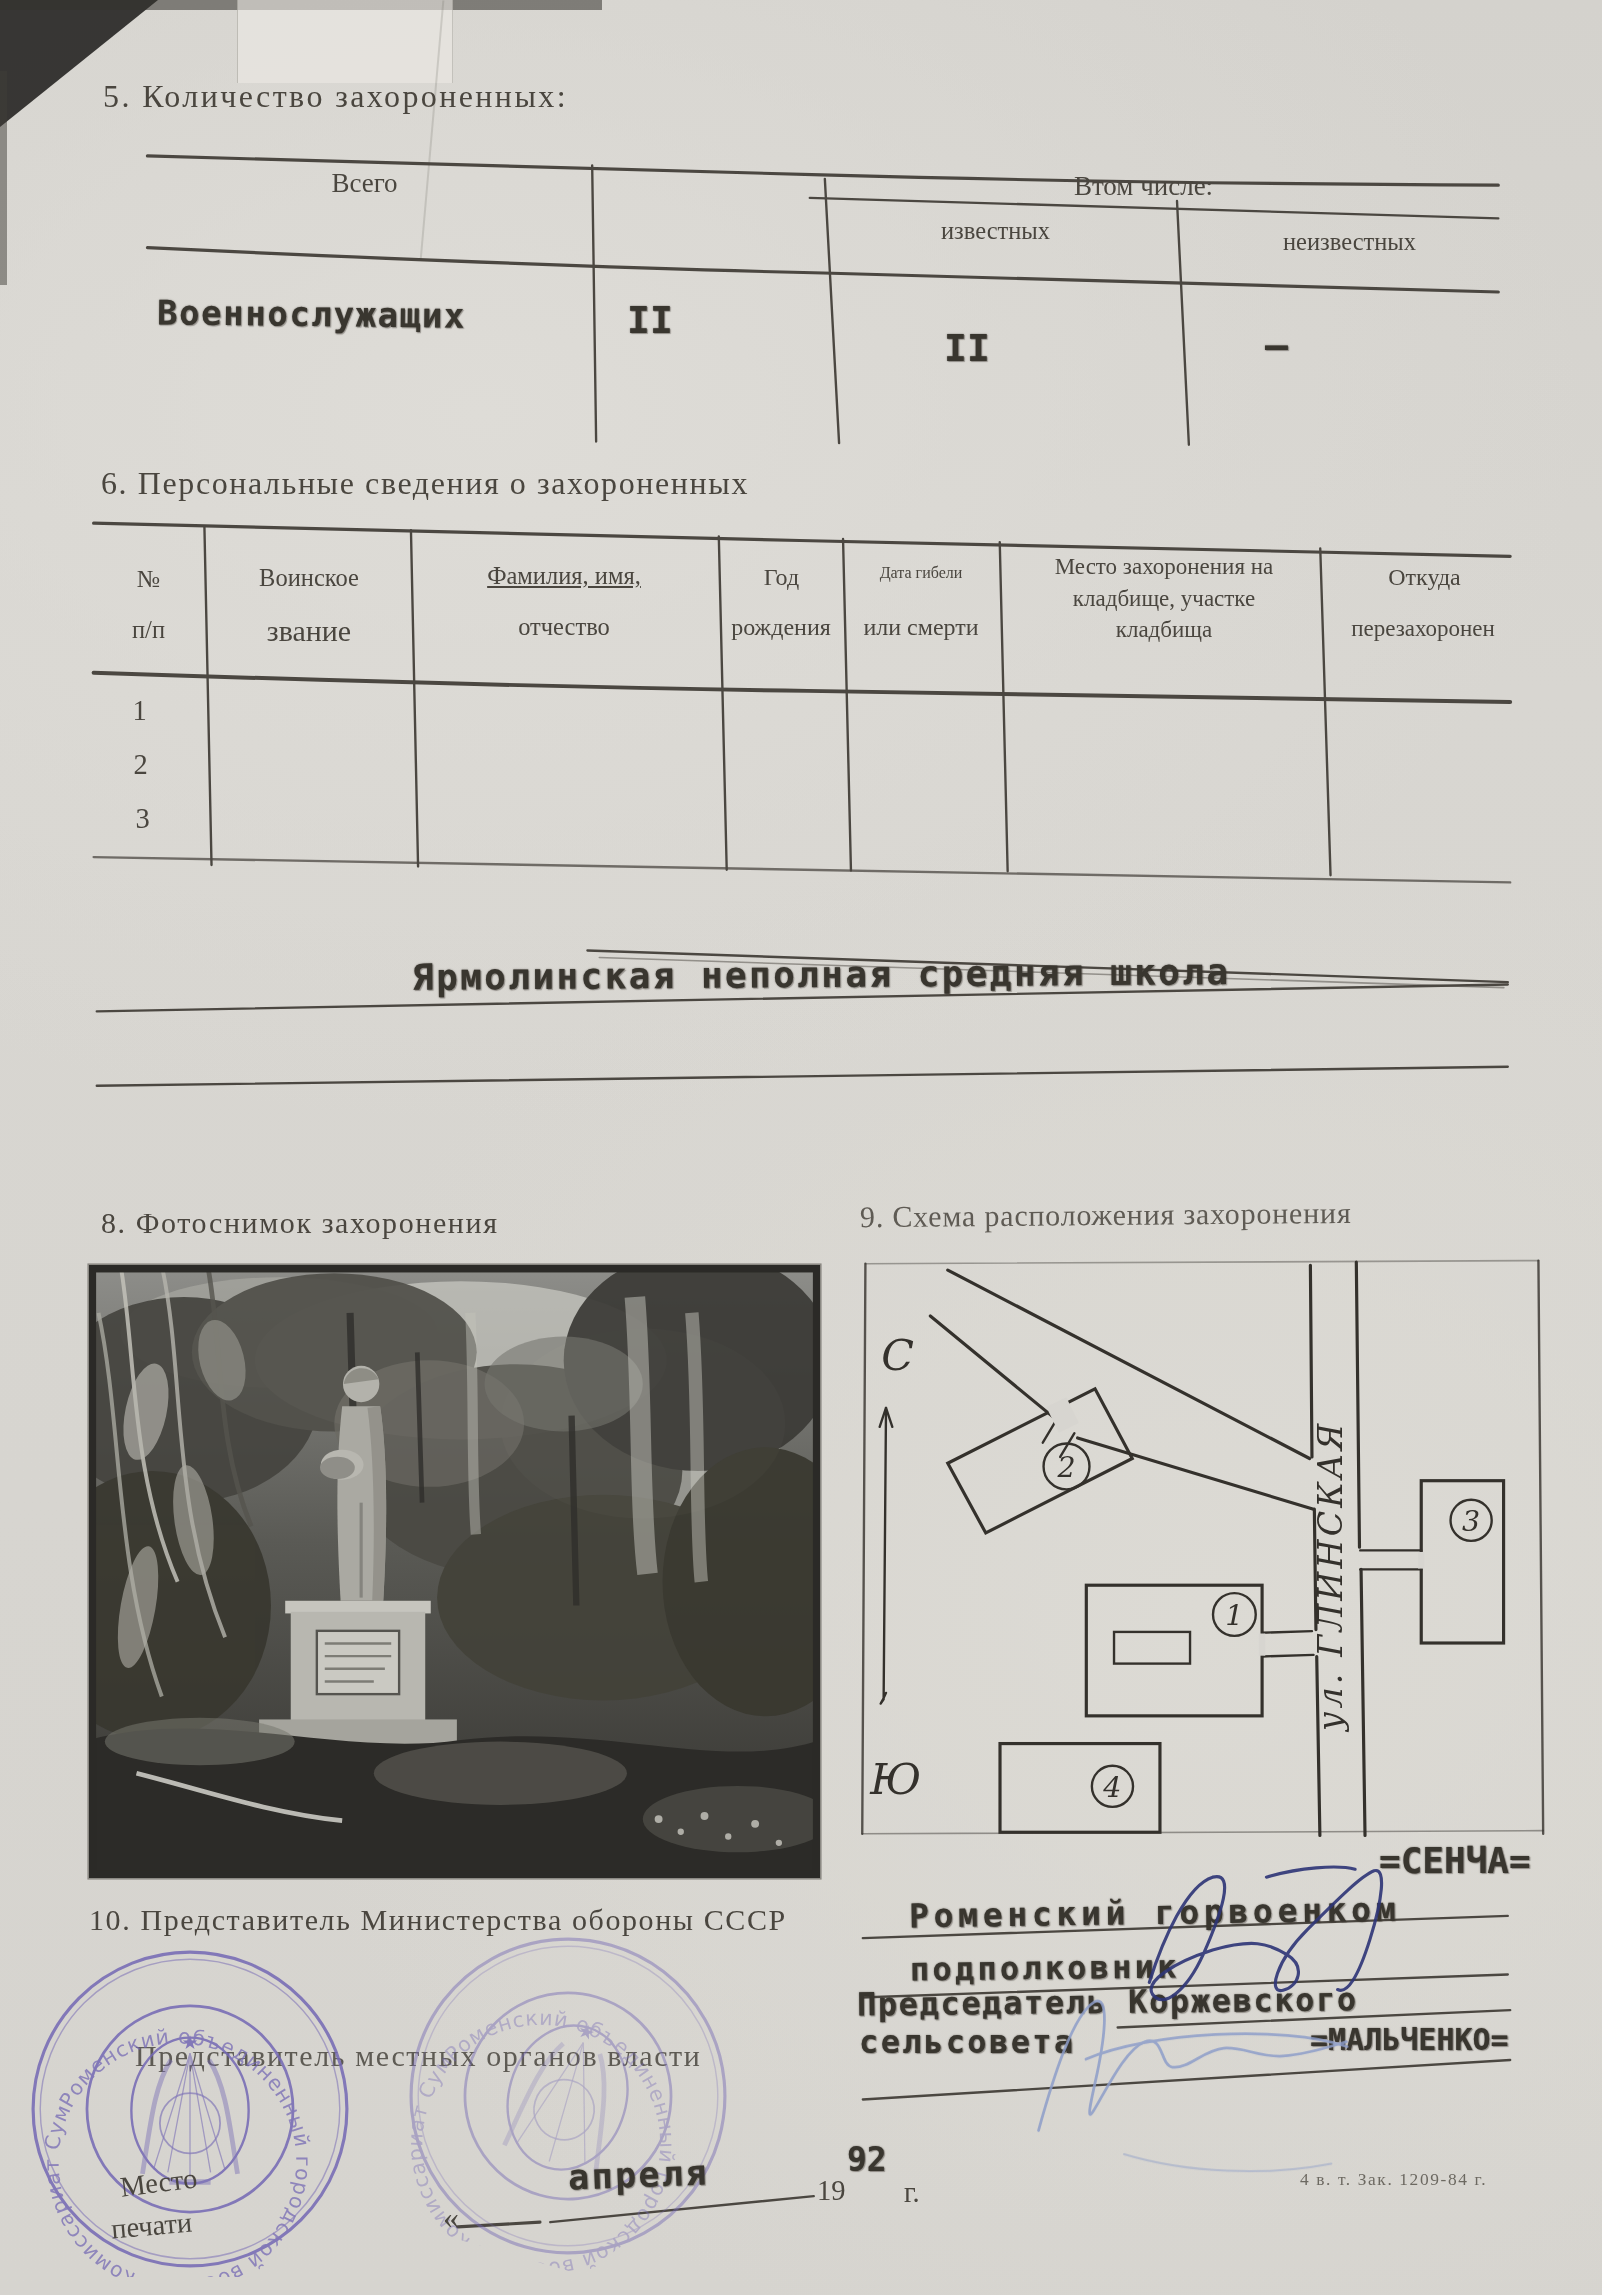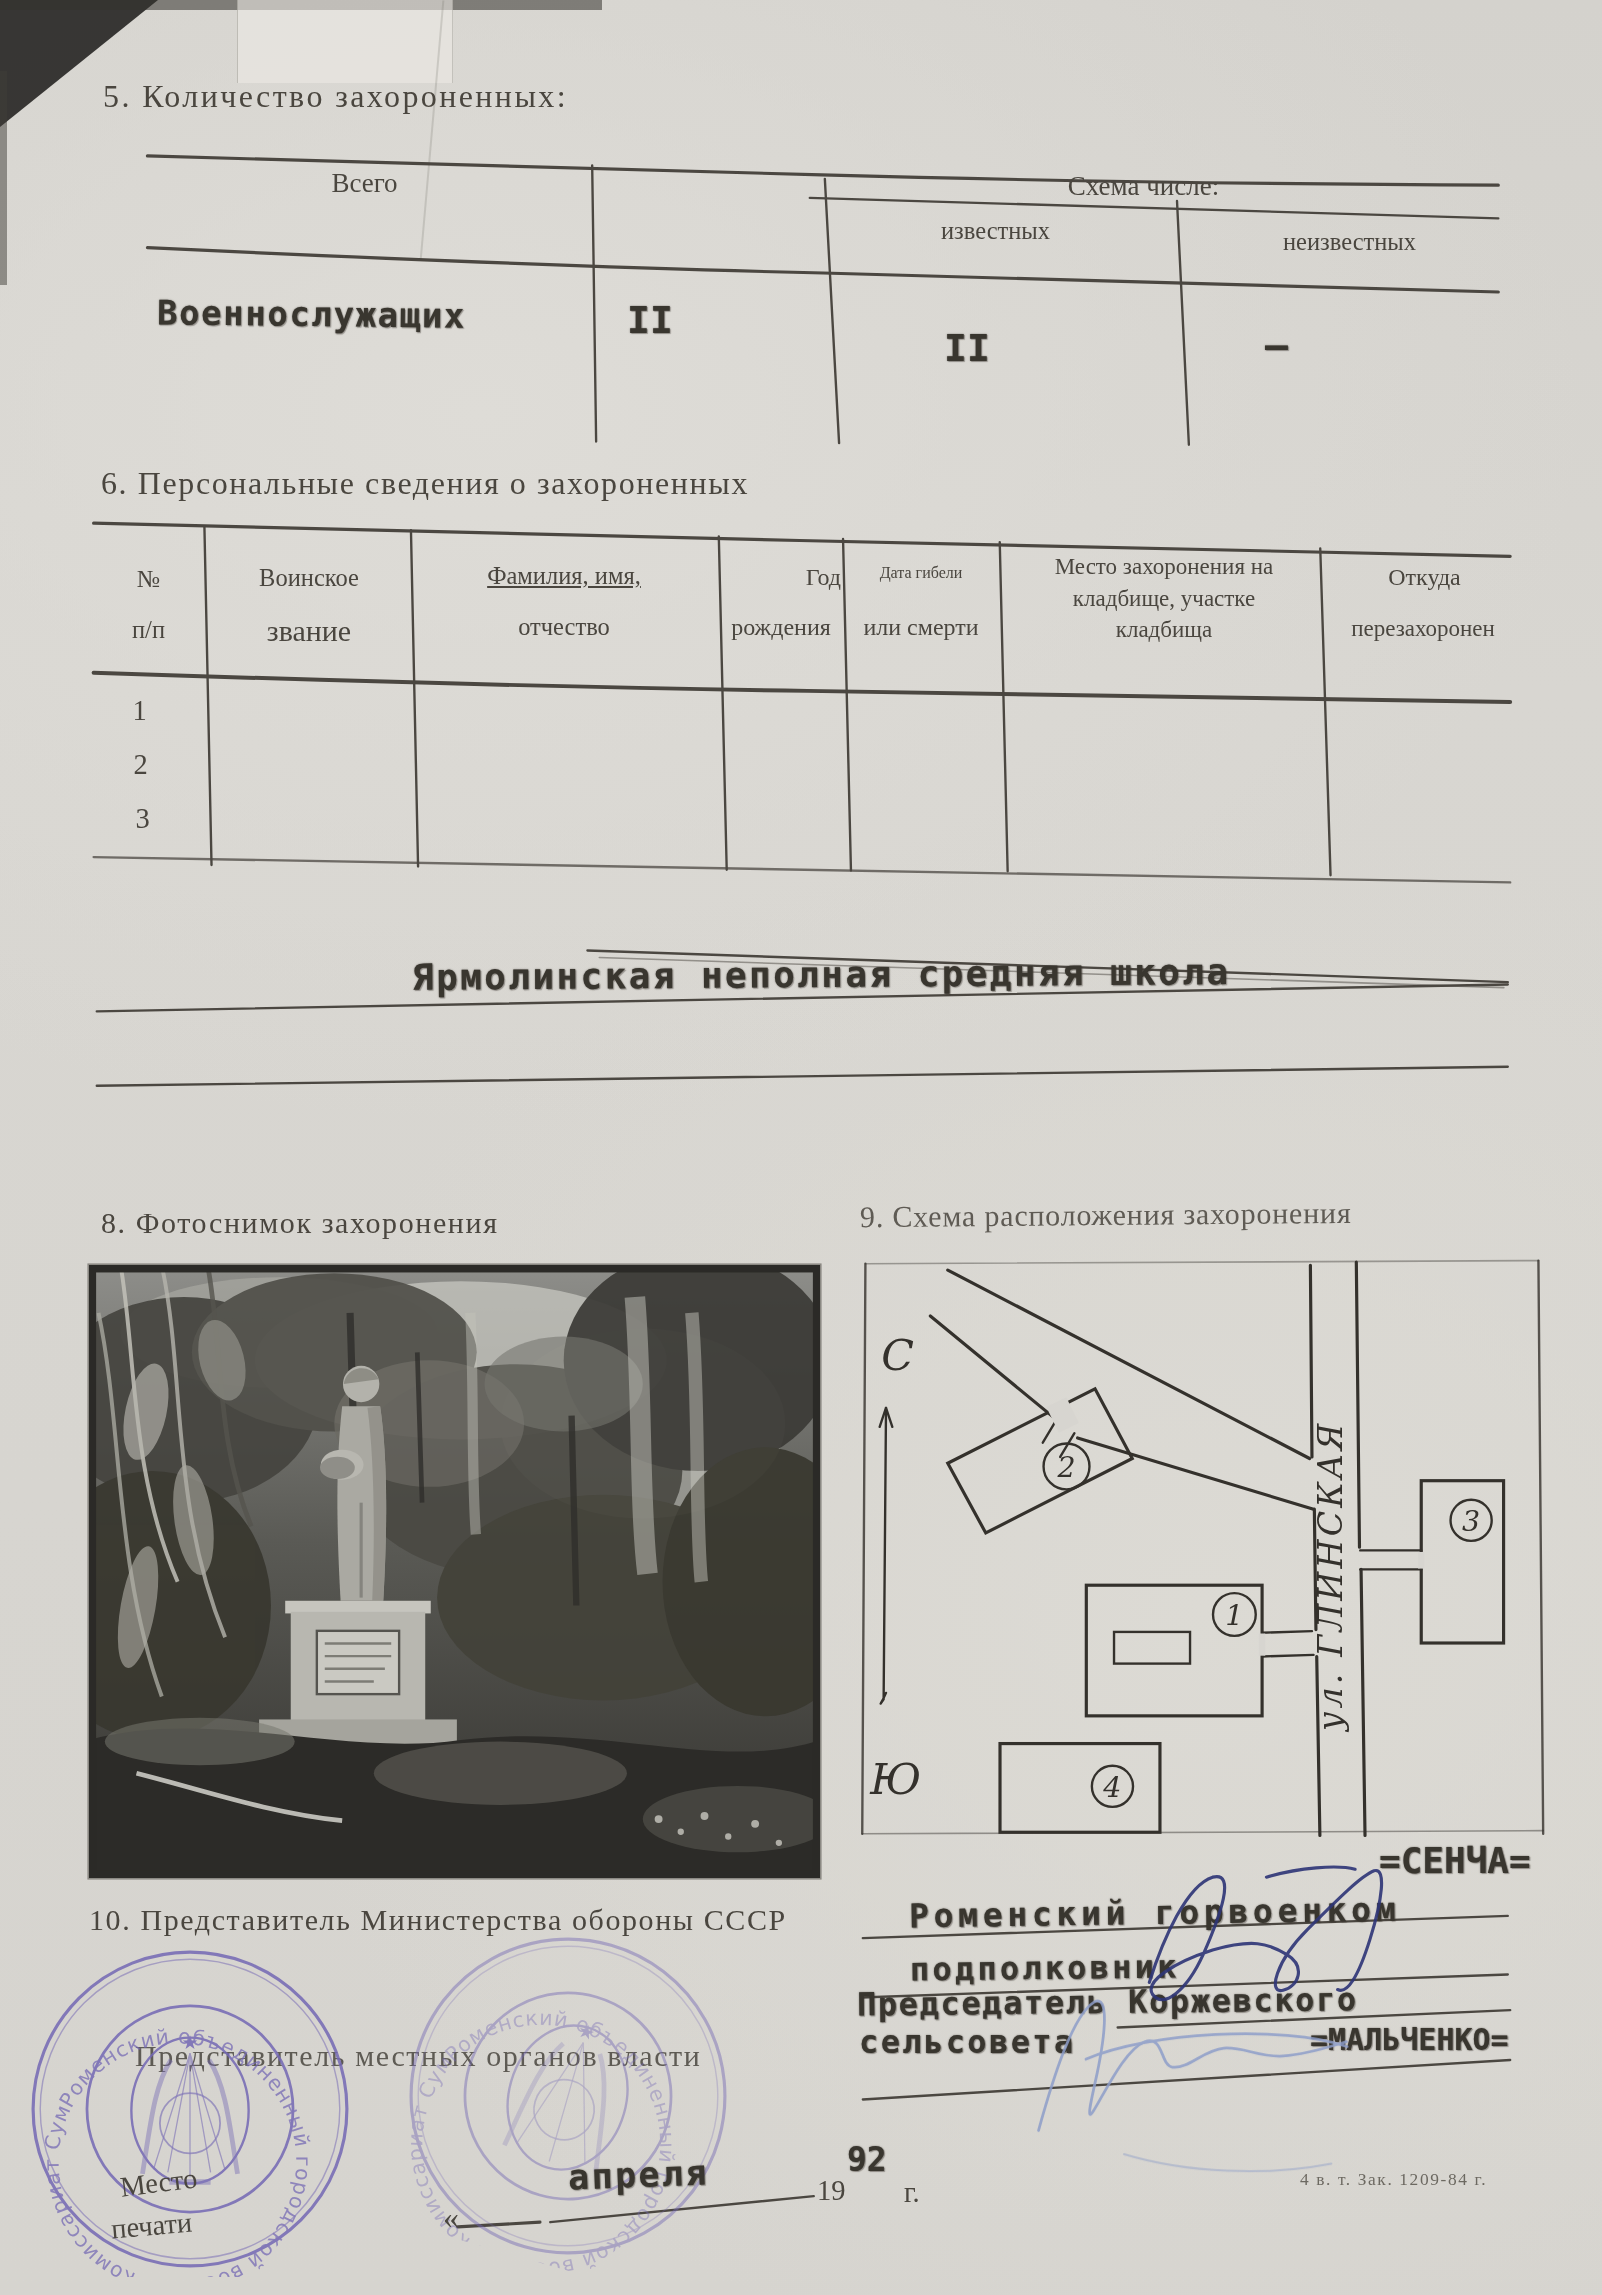--- a/index.html
+++ b/index.html
@@ -60,38 +60,38 @@
       <path d="M1090,2653 L1908,2603" stroke-width="3"></path>
 
       <path d="M578,2814 L682,2808" stroke-width="4"></path>
       <path d="M695,2808 L1028,2775" stroke-width="3"></path>
     </g>
   </svg>
 
   <div class="t form" style="left:103px;top:78px;font-size:32px;letter-spacing:2.4px;">5. Количество захороненных:</div>
 
   <div class="t form c" style="left:206px;top:168px;width:317px;font-size:27px;">Всего</div>
-  <div class="t form c" style="left:989px;top:171px;width:309px;font-size:27px;">Схема числе:</div>
+  <div class="t form c" style="left:989px;top:171px;width:309px;font-size:27px;">Втом числе:</div>
   <div class="t form c" style="left:845px;top:217px;width:301px;font-size:24.5px;">известных</div>
   <div class="t form c" style="left:1199px;top:228px;width:301px;font-size:24.5px;">неизвестных</div>
 
   <div class="t typed" style="left:157px;top:294px;font-size:34px;letter-spacing:1.6px;transform:rotate(.6deg);">Военнослужащих</div>
   <div class="t typed" style="left:627px;top:298px;font-size:38px;">II</div>
   <div class="t typed" style="left:944px;top:326px;font-size:38px;">II</div>
   <div class="t typed" style="left:1265px;top:323px;font-size:38px;">–</div>
 
   <div class="t form" style="left:101px;top:465px;font-size:32px;letter-spacing:1.6px;">6. Персональные сведения о захороненных</div>
 
   <div class="t form c" style="left:101px;top:565px;width:95px;font-size:24.5px;">№</div>
   <div class="t form c" style="left:101px;top:616px;width:95px;font-size:24.5px;">п/п</div>
   <div class="t form c" style="left:214px;top:564px;width:190px;font-size:24.5px;">Воинское</div>
   <div class="t form c" style="left:214px;top:614px;width:190px;font-size:30px;">звание</div>
   <div class="t form c" style="left:423px;top:562px;width:282px;font-size:24.5px;text-decoration:underline;">Фамилия, имя,</div>
   <div class="t form c" style="left:423px;top:613px;width:282px;font-size:24.5px;">отчество</div>
-  <div class="t form c" style="left:722px;top:564px;width:119px;font-size:24px;text-align:right;">Год</div>
+  <div class="t form c" style="left:722px;top:564px;width:119px;font-size:24px;">Год</div>
   <div class="t form c" style="left:716px;top:614px;width:130px;font-size:24px;">рождения</div>
   <div class="t form c" style="left:845px;top:564px;width:152px;font-size:16px;">Дата гибели</div>
   <div class="t form c" style="left:845px;top:614px;width:152px;font-size:24px;">или смерти</div>
   <div class="t form c" style="left:1012px;top:554px;width:304px;font-size:23px;">Место захоронения на</div>
   <div class="t form c" style="left:1012px;top:586px;width:304px;font-size:23px;">кладбище, участке</div>
   <div class="t form c" style="left:1012px;top:617px;width:304px;font-size:23px;">кладбища</div>
   <div class="t form c" style="left:1327px;top:564px;width:195px;font-size:24px;">Откуда</div>
   <div class="t form c" style="left:1317px;top:616px;width:212px;font-size:23px;">перезахоронен</div>
 
   <div class="t form c" style="left:116px;top:695px;width:47px;font-size:28.5px;">1</div>

